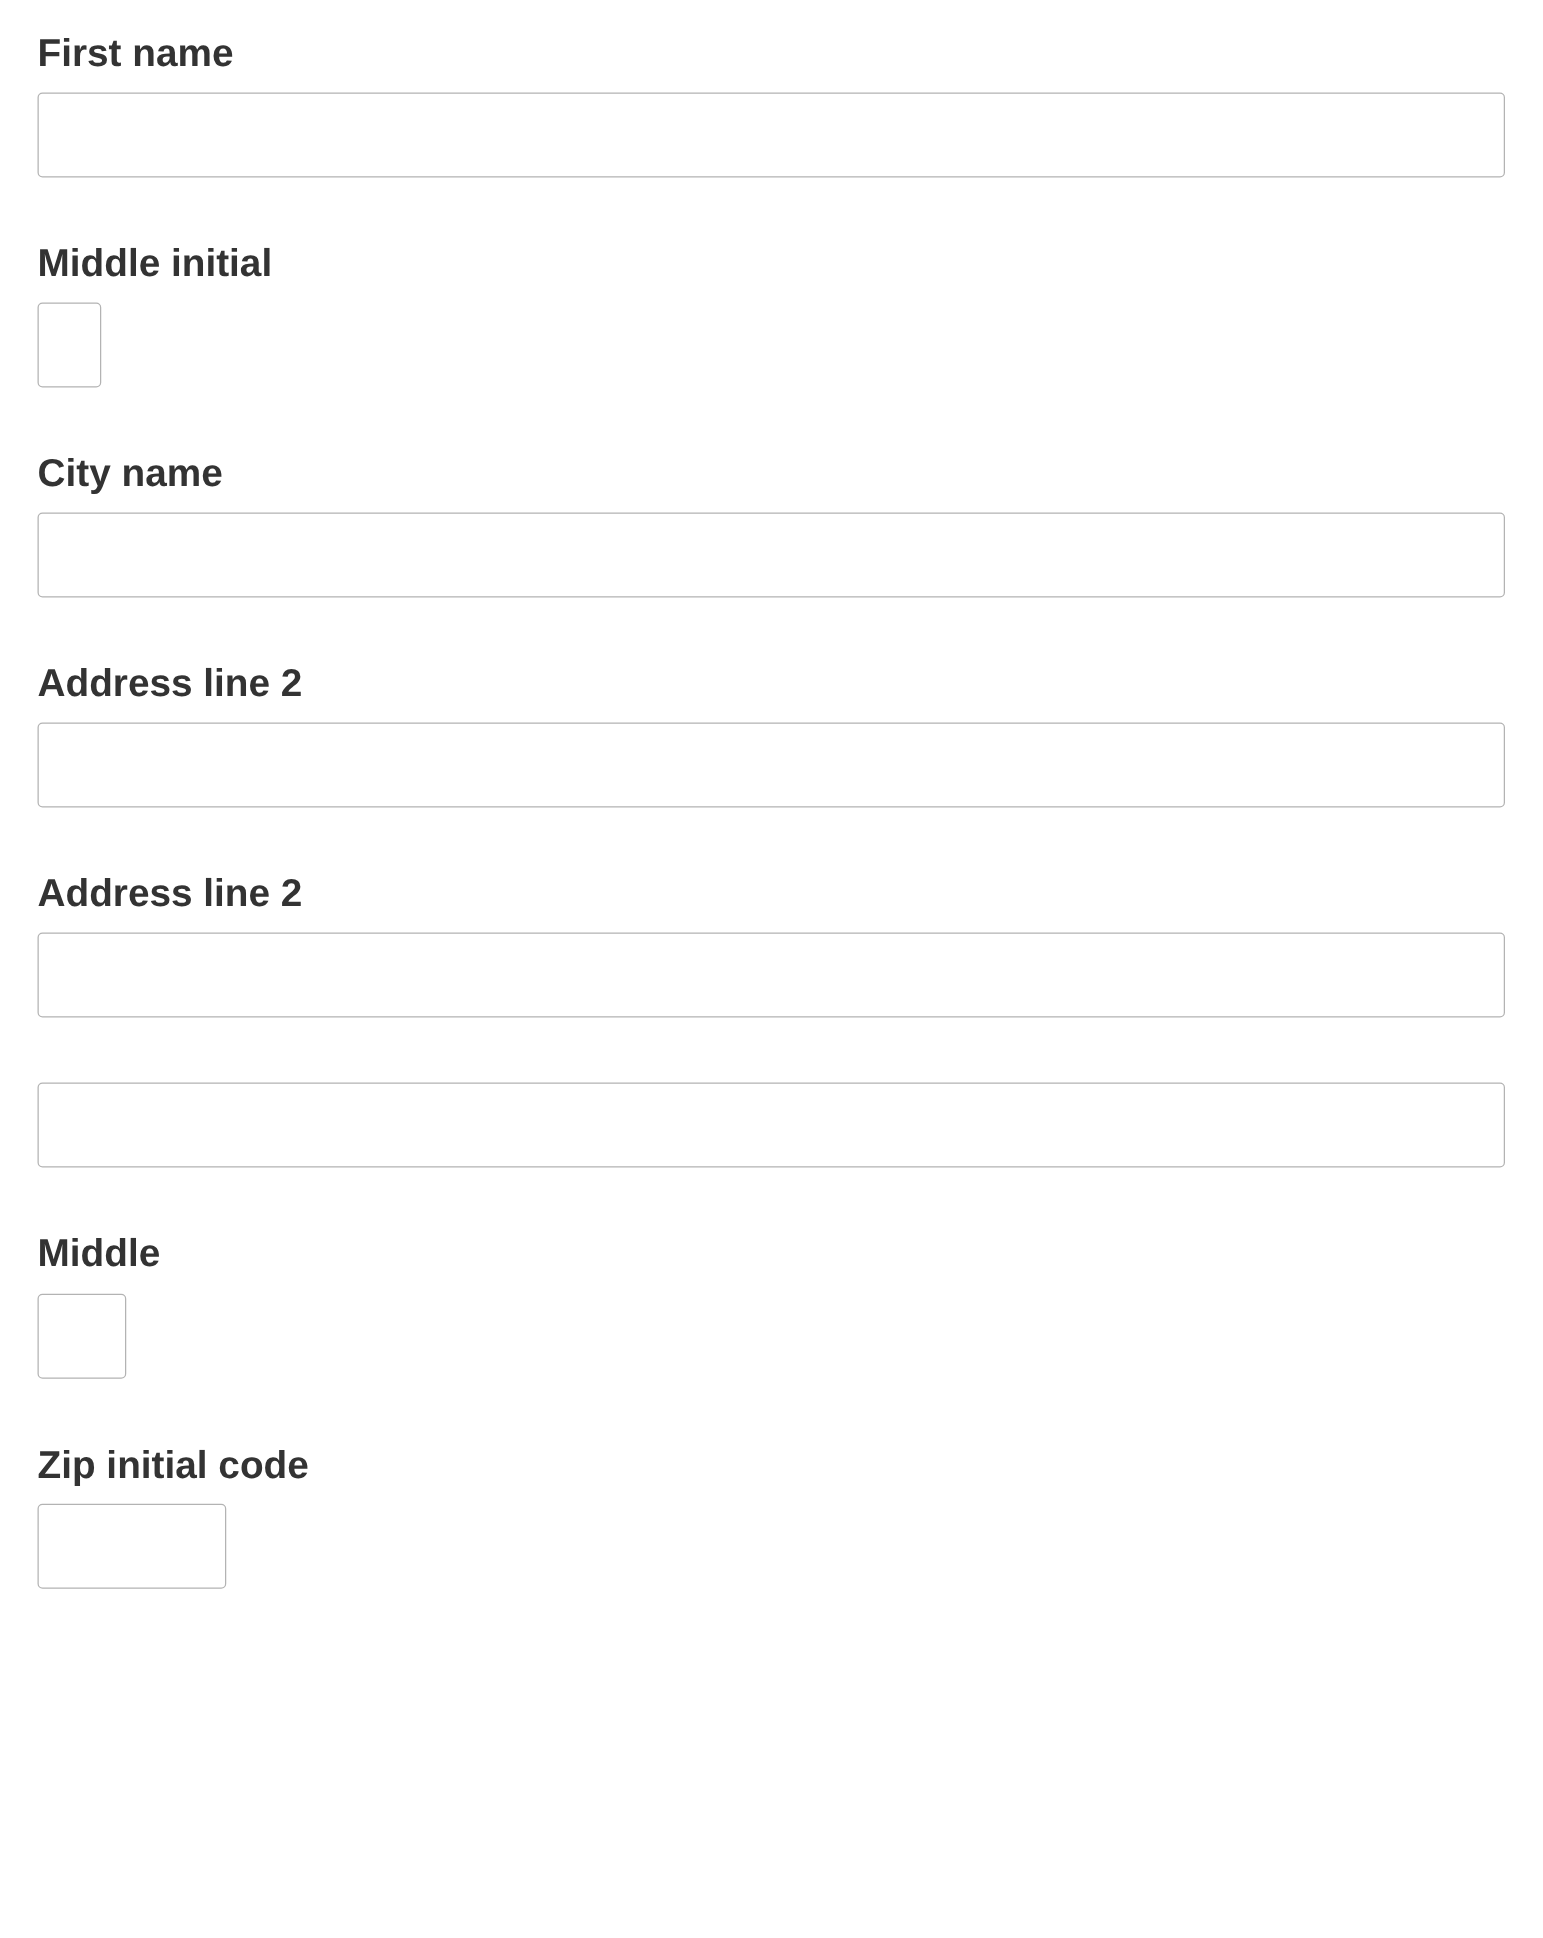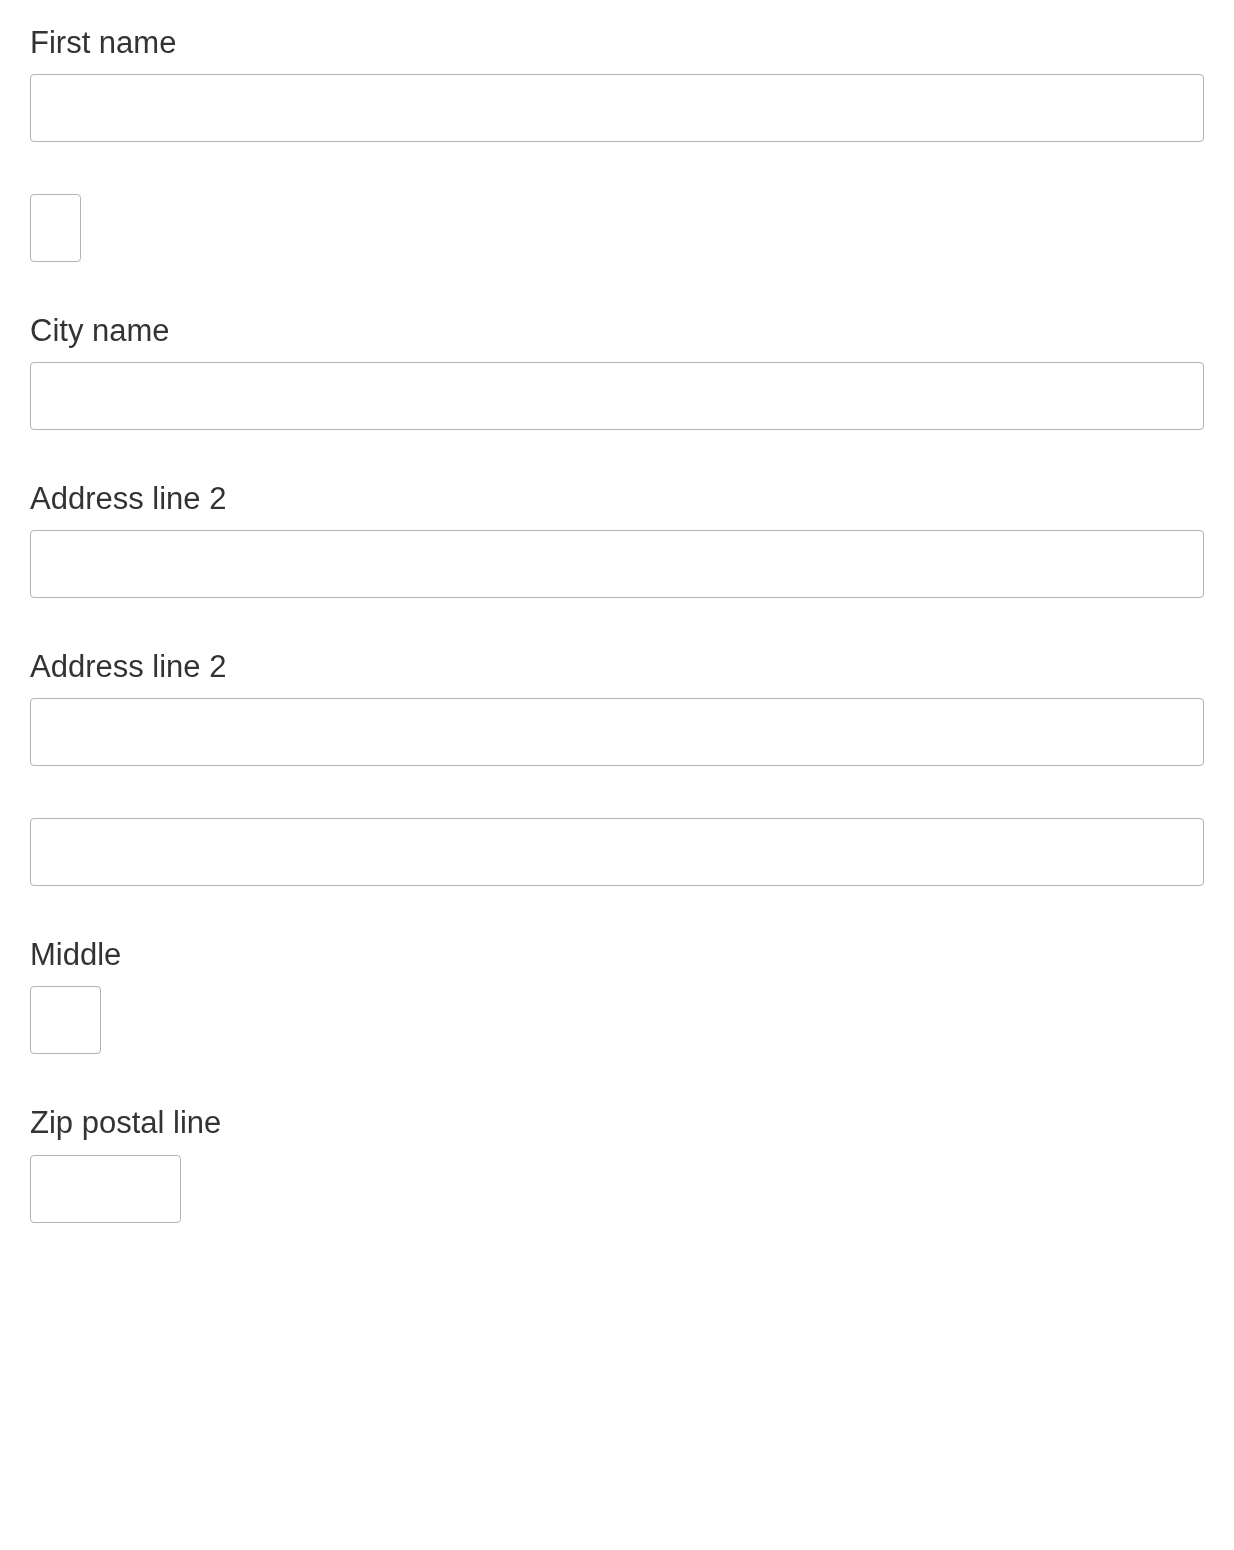--- a/index.html
+++ b/index.html
@@ -15,21 +15,21 @@
     }
     .form-group {
       margin-bottom: 52px;
     }
     .form-group:last-child {
       margin-bottom: 0;
     }
     .form-label {
       display: block;
       font-size: 31px;
-      font-weight: 400;
+      font-weight: 700;
       color: #333333;
       margin-bottom: 14px;
       line-height: 1.1;
     }
     .form-input {
       display: block;
       font-size: 24px;
       border: 1.5px solid #b3b3b3;
       border-radius: 4px;
       background: #ffffff;
@@ -44,20 +44,21 @@
   </style>
 </head>
 <body>
 
 <div class="form-group">
   <label class="form-label">First name</label>
   <input type="text" class="form-input w-full" value="" style="">
 </div>
 
 <div class="form-group">
+  <label class="form-label">Middle initial</label>
   <input type="text" class="form-input w-initial" value="" style="">
 </div>
 
 <div class="form-group">
   <label class="form-label">City name</label>
   <input type="text" class="form-input w-full" value="" style="">
 </div>
 
 <div class="form-group">
   <label class="form-label">Address line 2</label>
@@ -72,15 +73,15 @@
 <div class="form-group">
   <input type="text" class="form-input w-full" value="" style="">
 </div>
 
 <div class="form-group">
   <label class="form-label">Middle</label>
   <input type="text" class="form-input w-state" value="" style="">
 </div>
 
 <div class="form-group">
-  <label class="form-label">Zip postal line</label>
+  <label class="form-label">Zip initial code</label>
   <input type="text" class="form-input w-zip" value="" style="">
 </div>
 
 </body></html>

